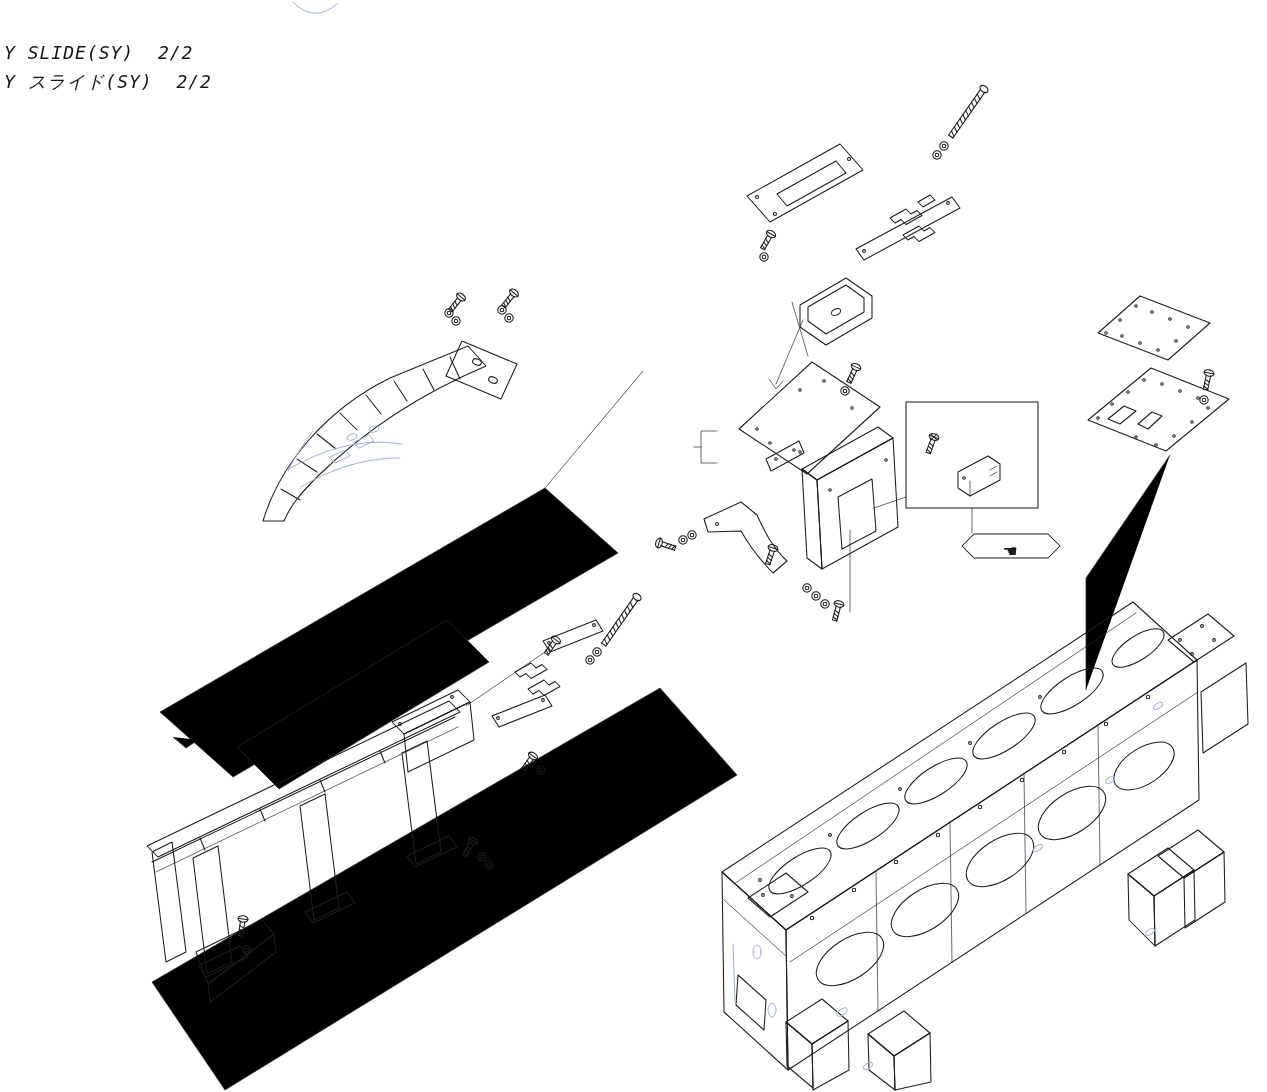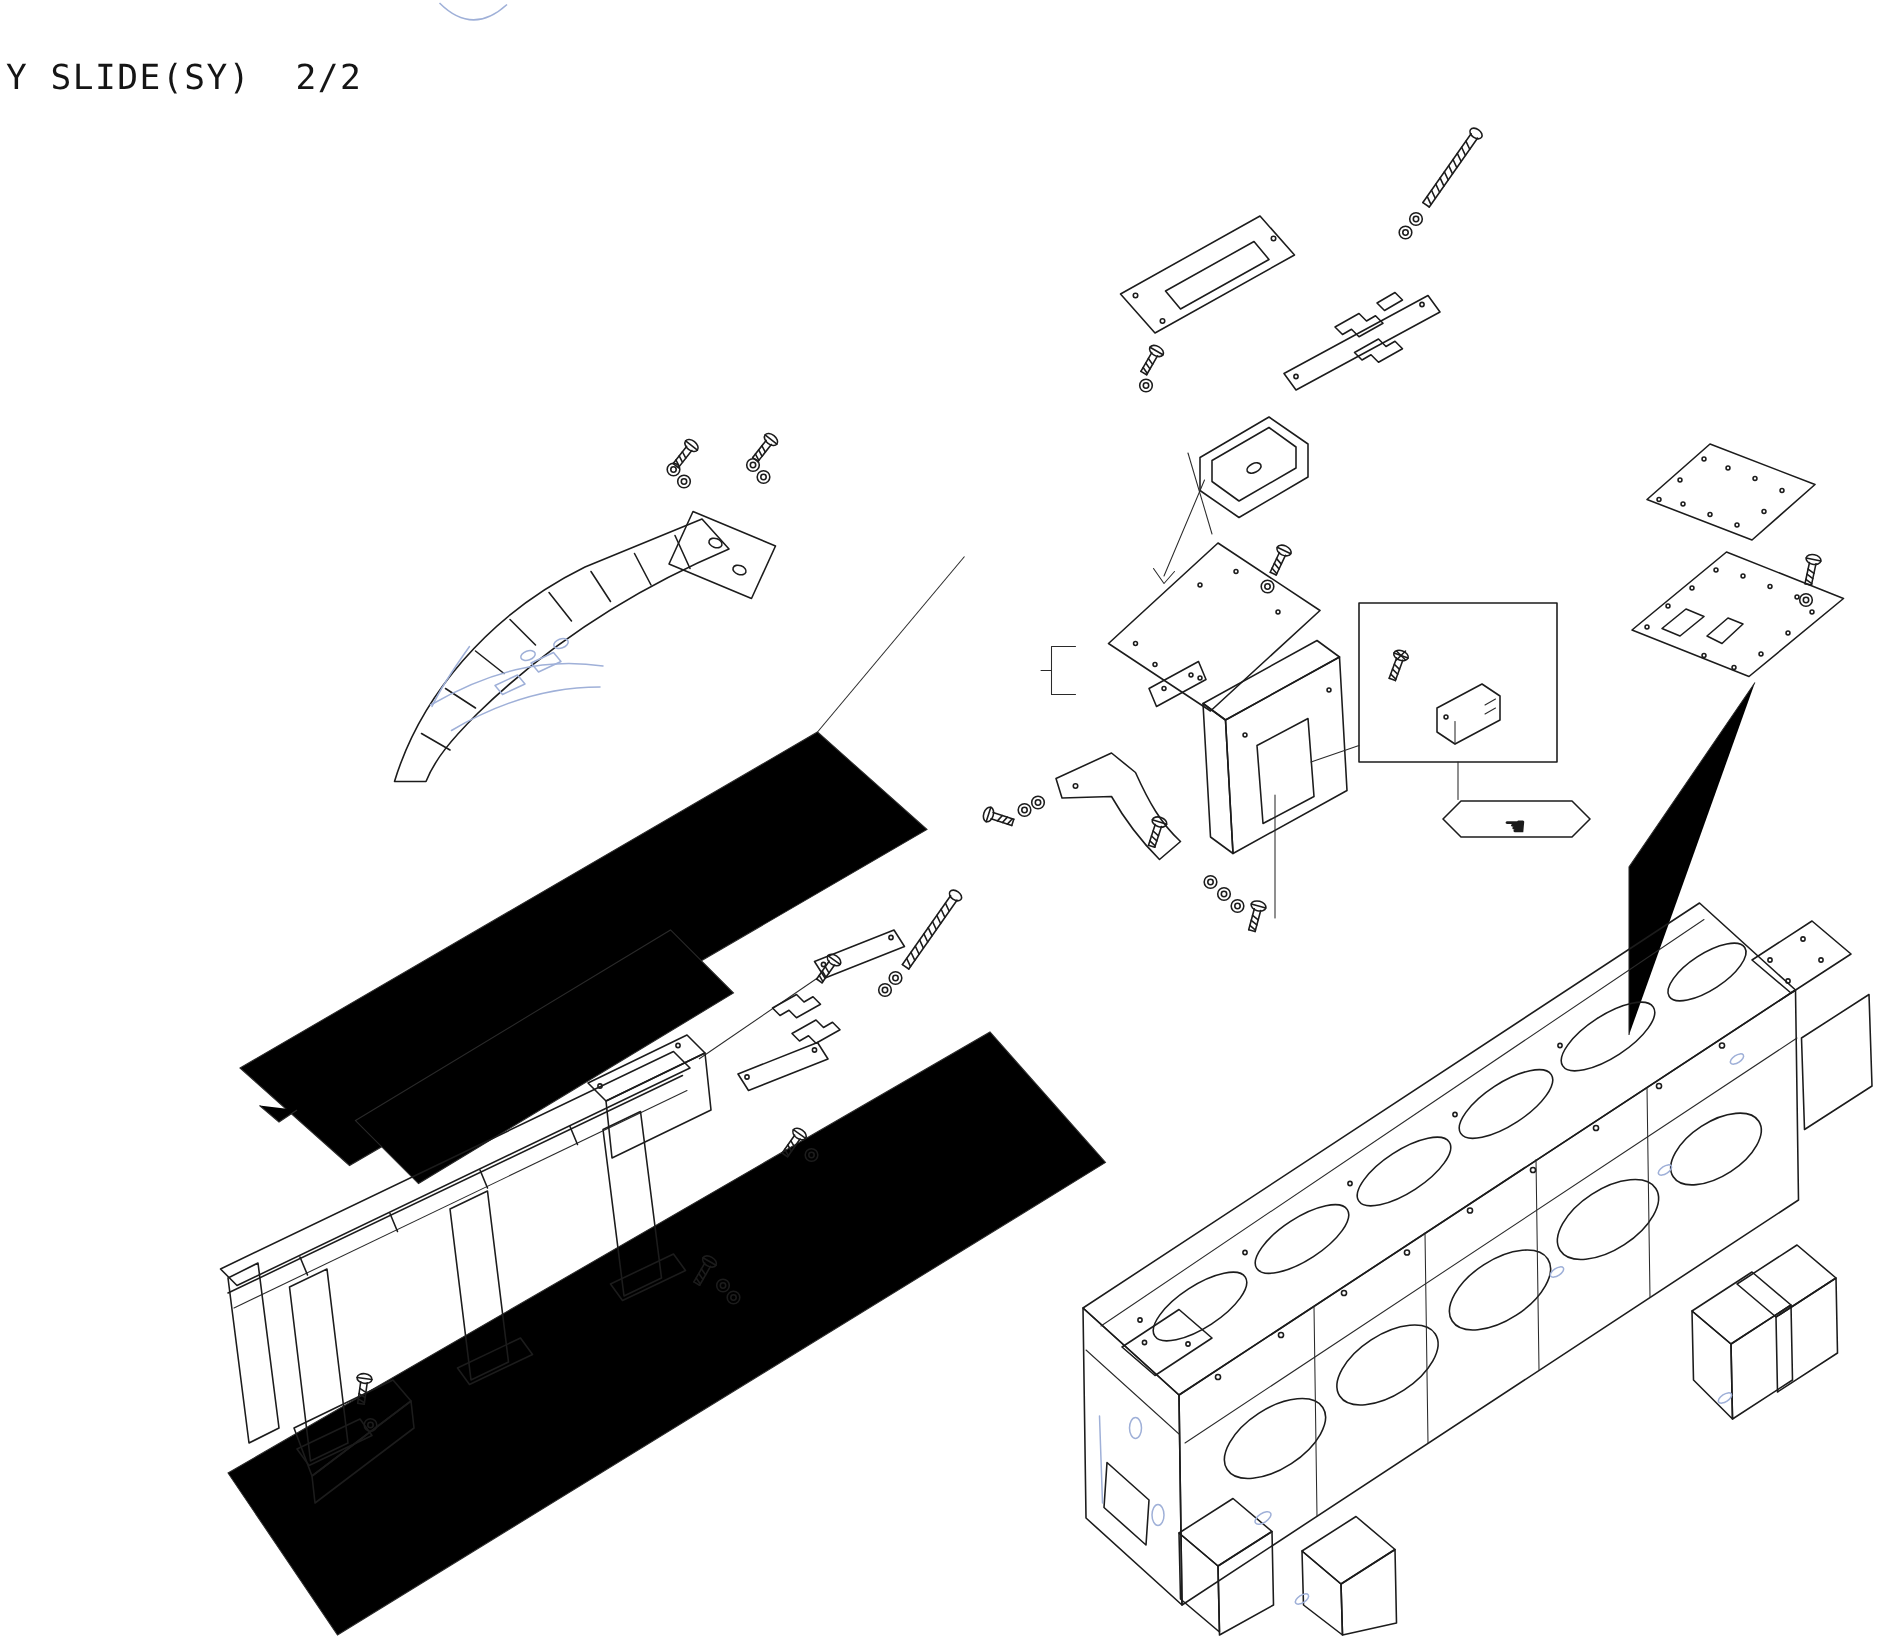--- a/index.html
+++ b/index.html
@@ -1,32 +1,33 @@
 <!DOCTYPE html>
 <html><head>
 <meta charset="utf-8">
 <style>
   html,body{margin:0;padding:0;background:#ffffff;}
   .canvas{position:relative;width:1267px;height:1092px;background:#ffffff;overflow:hidden;
           font-family:"DejaVu Sans Mono","DejaVu Sans",monospace;}
   .titles{position:absolute;left:4px;top:38px;color:#151515;}
-  .title-line{font-size:23px;line-height:29px;letter-spacing:1px;white-space:pre;}
+  .title-line{font-size:18px;line-height:29px;letter-spacing:1px;white-space:pre;font-style:italic;}
   svg.drawing{position:absolute;left:0;top:0;}
   .ink{stroke:#1c1c1c;stroke-width:1.05;fill:none;stroke-linecap:round;stroke-linejoin:round;}
   .thin{stroke:#2a2a2a;stroke-width:0.7;}
   .blue{stroke:#9fb0d8;stroke-width:1;fill:none;}
   text.glyph{font-family:"DejaVu Sans",sans-serif;fill:#1c1c1c;stroke:none;}
 </style>
 </head>
 <body>
 
 <div class="canvas">
 
   <div class="titles">
     <div class="title-line">Y SLIDE(SY)  2/2</div>
+    <div class="title-line">Y スライド(SY)  2/2</div>
   </div>
 
   <svg class="drawing" width="1267" height="1092" viewBox="0 0 1267 1092">
 
     <defs>
       <g id="washer" class="ink">
         <circle r="4.2"></circle>
           <circle r="1.8"></circle>
       </g>
       <g id="screw" class="ink">

